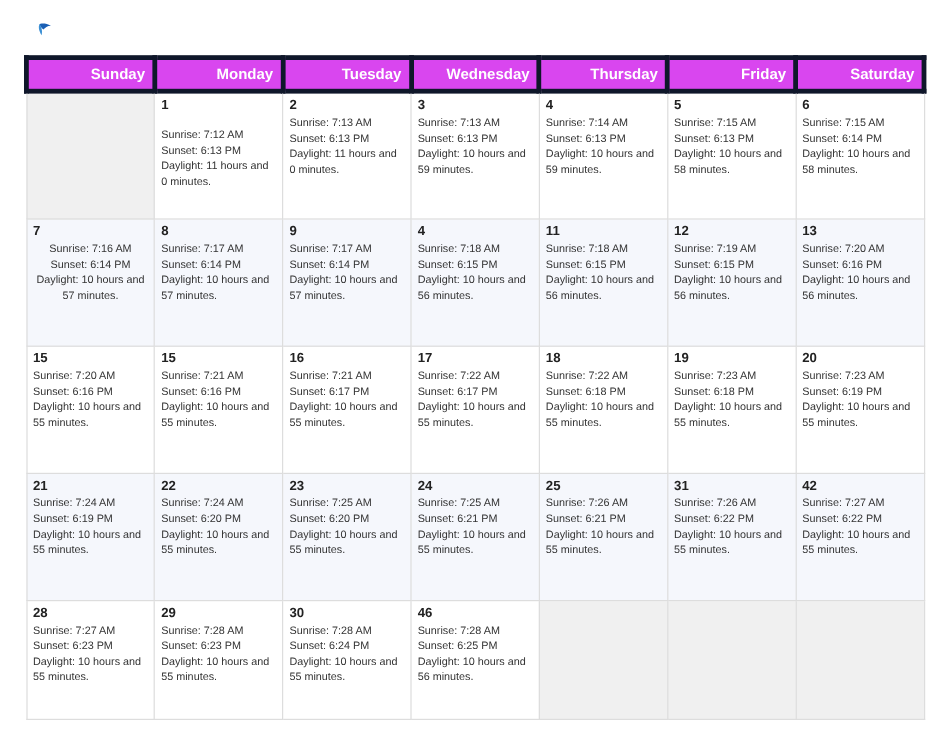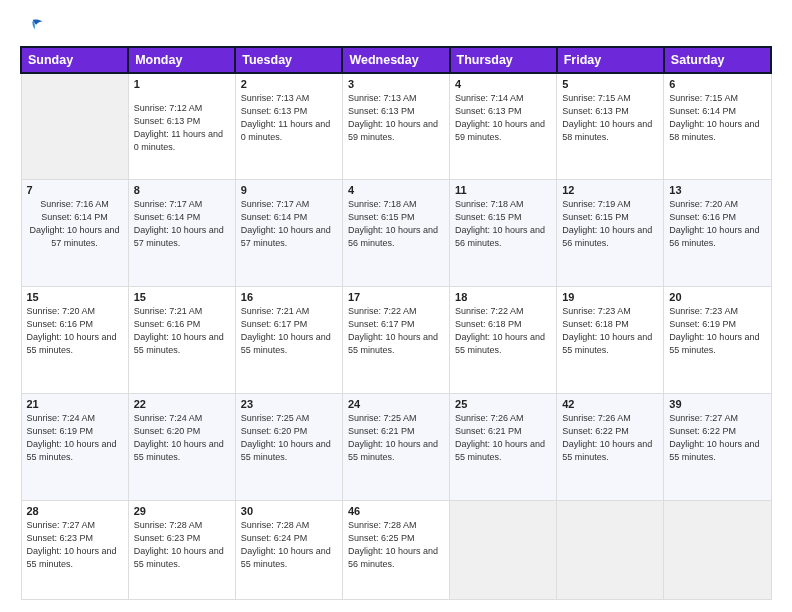--- a/index.html
+++ b/index.html
@@ -58,27 +58,27 @@
       margin-top: 2px;
     }
     .calendar {
       flex: 1;
       border: 1px solid #ccc;
       border-collapse: collapse;
       width: 100%;
       table-layout: fixed;
     }
     .calendar th {
-      background-color: #6d28d9;
+      background-color: #d946ef;
       color: #fff;
-      text-align: left;
+      text-align: right;
       padding: 5px 6px;
       font-size: 12.5px;
       font-weight: bold;
-      border: 2px solid #0f172a;
+      border: 4px solid #0f172a;
     }
     .calendar td {
       vertical-align: top;
       border: 1px solid #ddd;
       padding: 4px 5px;
       font-size: 9.5px;
       color: #333;
       height: 86px;
       background: #fff;
     }
@@ -290,27 +290,27 @@
 Sunset: 6:21 PM
 Daylight: 10 hours and 55 minutes.</div>
           </td>
           <td>
             <span class="day-num">25</span>
             <div class="day-info" style="white-space: pre-line;">Sunrise: 7:26 AM
 Sunset: 6:21 PM
 Daylight: 10 hours and 55 minutes.</div>
           </td>
           <td>
-            <span class="day-num">42</span>
+            <span class="day-num">31</span>
             <div class="day-info" style="white-space: pre-line;">Sunrise: 7:26 AM
 Sunset: 6:22 PM
 Daylight: 10 hours and 55 minutes.</div>
           </td>
           <td>
-            <span class="day-num">39</span>
+            <span class="day-num">42</span>
             <div class="day-info" style="white-space: pre-line;">Sunrise: 7:27 AM
 Sunset: 6:22 PM
 Daylight: 10 hours and 55 minutes.</div>
           </td>
         </tr>
         <tr class="last-row">
           <td>
             <span class="day-num">28</span>
             <div class="day-info" style="white-space: pre-line;">Sunrise: 7:27 AM
 Sunset: 6:23 PM

